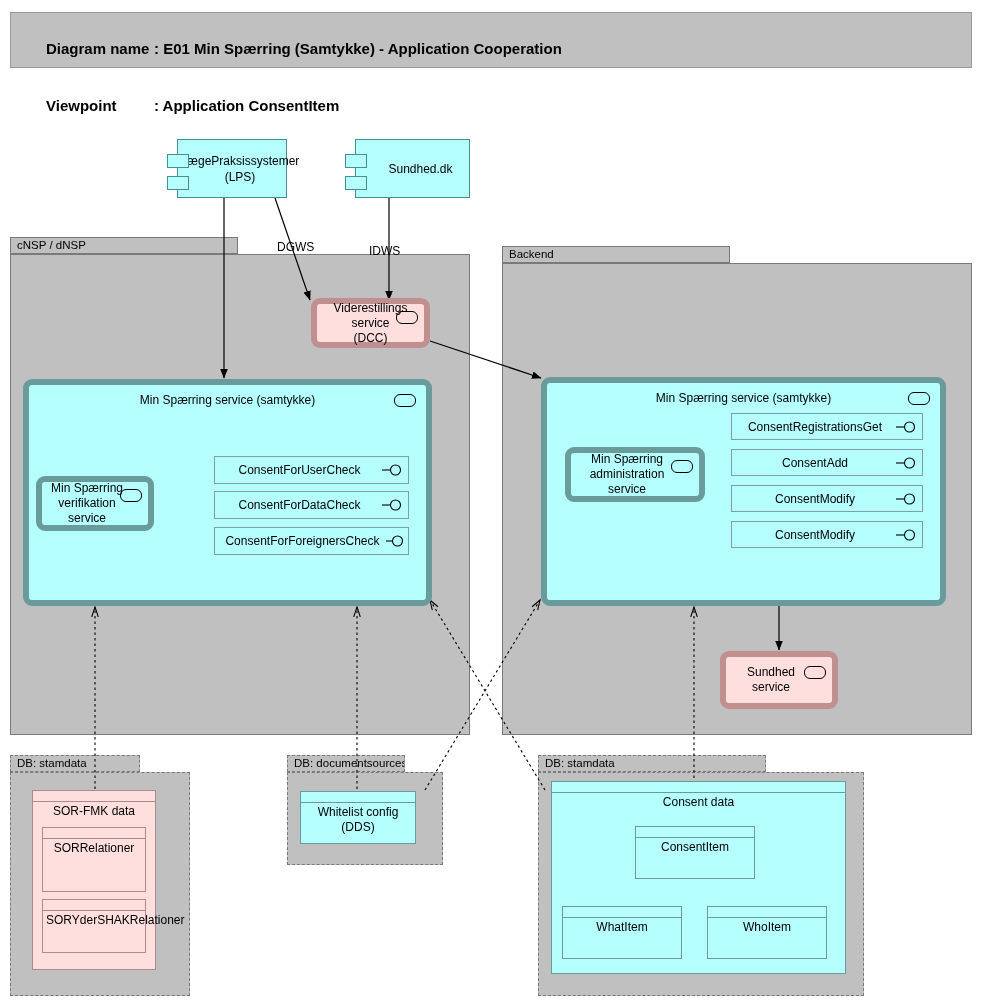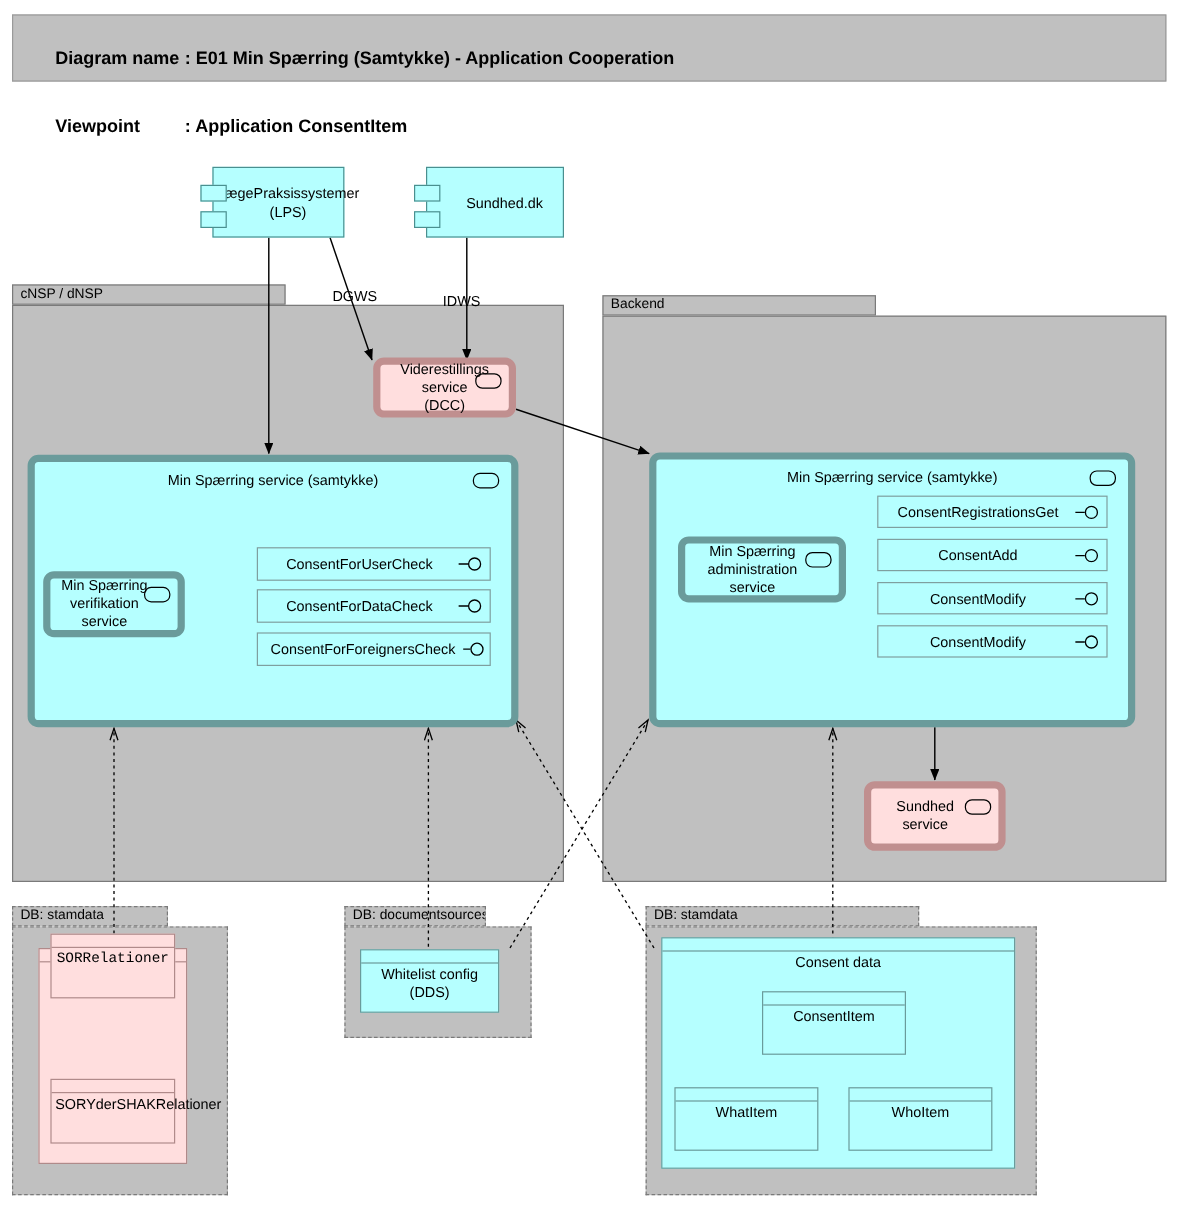--- a/index.html
+++ b/index.html
@@ -376,21 +376,21 @@
   <div class="svc pink" style="left:720px; top:651px; width:118px; height:58px;">
     <span class="marker-oval" style="right:6px; top:9px;"></span>
     <span class="svc-centered" style="padding:0 20px 0 4px;">Sundhed service</span>
   </div>
 
   <div class="dataobj pink" style="left:32px; top:790px; width:124px; height:180px;">
     <span class="dataobj-bar"></span>
     <span class="dataobj-label">SOR-FMK data</span>
   </div>
 
-  <div class="dataobj pink" style="left:42px; top:778px; width:104px; height:54px;font-family:Liberation Mono, monospace;">
+  <div class="dataobj pink" style="left:42px; top:827px; width:104px; height:65px;">
     <span class="dataobj-bar"></span>
     <span class="dataobj-label">SORRelationer</span>
   </div>
 
   <div class="dataobj pink" style="left:42px; top:899px; width:104px; height:54px;">
     <span class="dataobj-bar"></span>
     <span class="dataobj-label">SORYderSHAKRelationer</span>
   </div>
 
   <div class="dataobj cyan" style="left:300px; top:791px; width:116px; height:53px;">

